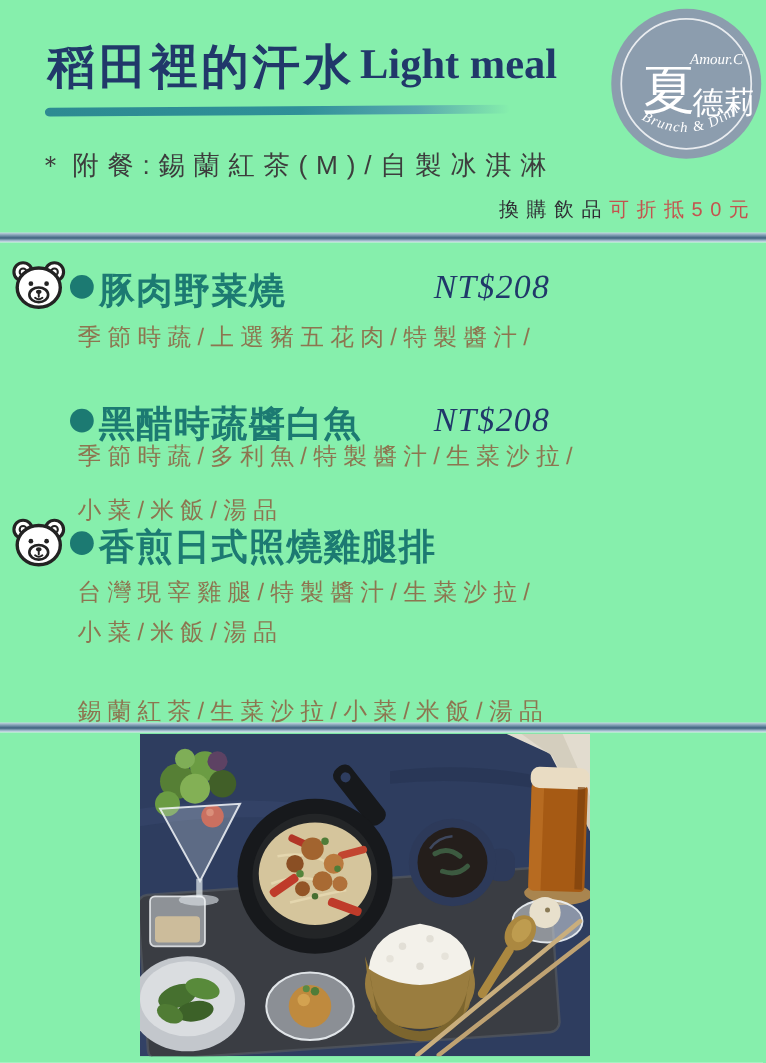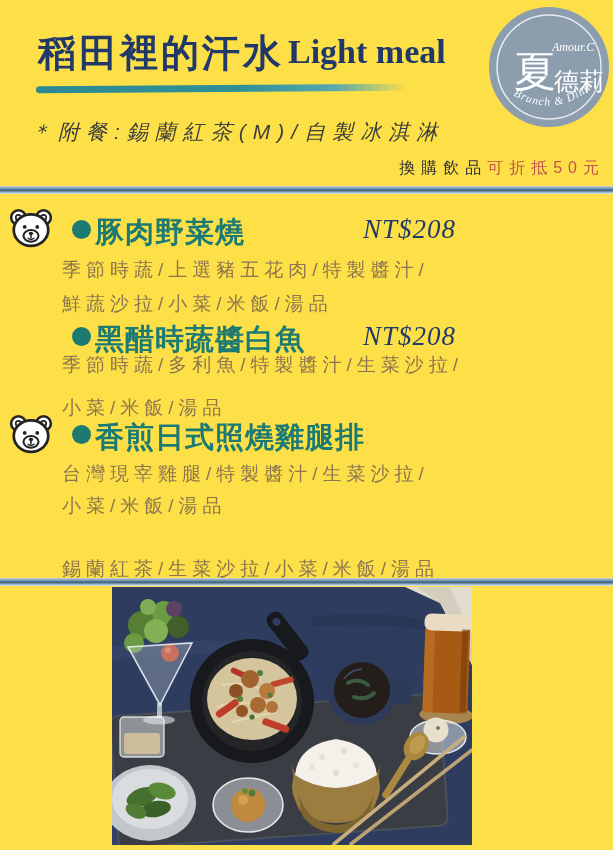--- a/index.html
+++ b/index.html
@@ -1,45 +1,45 @@
 <!DOCTYPE html>
 <html><head>
 <meta charset="utf-8">
 <style>
   * { margin:0; padding:0; box-sizing:border-box; }
   body { background:#ffffff; font-family:"Liberation Sans", sans-serif; }
-  #page { position:relative; width:613px; height:850px; background:#fde047; overflow:hidden; }
+  #page { position:relative; width:613px; height:850px; background:#86efac; overflow:hidden; }
 
   .title-zh { position:absolute; left:38px; top:28px; font-size:38px; font-weight:bold;
               color:#21386a; letter-spacing:3px; font-family:"Liberation Sans",sans-serif; }
   .title-en { position:absolute; left:288px; top:33px; font-size:34px; font-weight:bold;
               color:#21386a; font-family:"Liberation Serif",serif; letter-spacing:0px; }
   .brush-underline { position:absolute; left:36px; top:85px; width:372px; height:7px;
               border-radius:4px / 3px; transform:rotate(-0.4deg);
               background:linear-gradient(90deg,#2d8a92 0%,#2f9098 55%,#58a8ae 80%,rgba(88,168,174,0) 100%); }
 
   .logo { position:absolute; left:488px; top:6px; width:122px; height:122px; }
 
   .note-line { position:absolute; left:30px; top:118px; font-size:21px; color:#3d3d3d;
-               letter-spacing:7px; white-space:nowrap;font-style:italic; }
+               letter-spacing:7px; white-space:nowrap; }
   .promo-line { position:absolute; right:8px; top:158px; font-size:16px; letter-spacing:6px;
                 white-space:nowrap; }
   .promo-dark { color:#2f2f34; }
   .promo-red  { color:#c4534e; }
 
   .divider { position:absolute; left:0; width:613px; height:8px;
              background:linear-gradient(180deg,#c6d7e2 0%,#7897ad 30%,#3e617e 55%,#9cb7c9 80%,#dfeaf1 100%); }
   #divider-top { top:186px; }
   #divider-bottom { top:578px; }
 
   .bear { position:absolute; left:8px; width:46px; height:42px; }
   #bear-1 { top:207px; }
   #bear-2 { top:413px; }
 
-  .item-row { position:absolute; left:0; width:515px; height:36px;margin-left:16px; }
+  .item-row { position:absolute; left:0; width:515px; height:36px; }
   .bullet { position:absolute; left:56px; top:7px; width:19px; height:19px; border-radius:50%;
             background:#1c7a72; }
   .item-name { position:absolute; left:79px; top:0px; font-size:29px; font-weight:bold;
                color:#1c7a72; letter-spacing:1px; white-space:nowrap; }
   .item-price { position:absolute; left:347px; top:1px; font-size:27px; font-style:italic;
                 color:#20386a; font-family:"Liberation Serif",serif; letter-spacing:1px; }
   .desc { position:absolute; left:62px; font-size:19px; color:#8d7550; letter-spacing:5px;
           white-space:nowrap; }
 
   #row-1 { top:213px; } #desc-1a { top:257px; } #desc-1b { top:291px; }
@@ -89,21 +89,20 @@
     <ellipse cx="22" cy="25.2" rx="2.1" ry="1.6" fill="#232323"></ellipse>
     <path d="M22,26.5 L22,29 M19.2,29.8 Q22,32 24.8,29.8" fill="none" stroke="#232323" stroke-width="1.5" stroke-linecap="round"></path>
   </svg>
 
   <div class="item-row" id="row-1">
     <span class="bullet"></span>
     <span class="item-name">豚肉野菜燒</span>
     <span class="item-price">NT$208</span>
   </div>
   <div class="desc" id="desc-1a">季節時蔬/上選豬五花肉/特製醬汁/</div>
-  <div class="desc" id="desc-1b">鮮蔬沙拉/小菜/米飯/湯品</div>
 
   <div class="item-row" id="row-2">
     <span class="bullet"></span>
     <span class="item-name">黑醋時蔬醬白魚</span>
     <span class="item-price">NT$208</span>
   </div>
   <div class="desc" id="desc-2a">季節時蔬/多利魚/特製醬汁/生菜沙拉/</div>
   <div class="desc" id="desc-2b">小菜/米飯/湯品</div>
 
   <svg class="bear" id="bear-2" viewBox="0 0 44 40">

